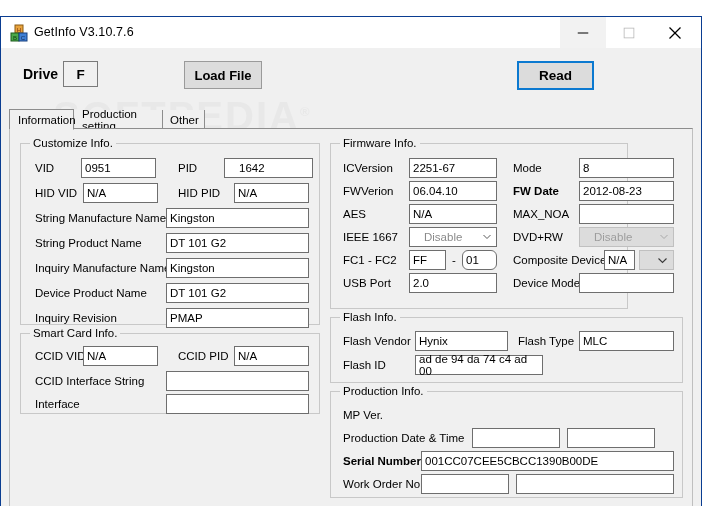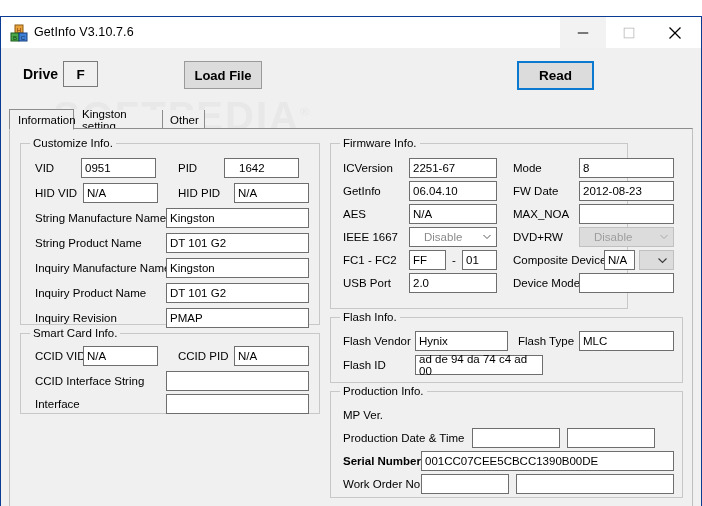--- a/index.html
+++ b/index.html
@@ -112,52 +112,52 @@
   <div class="watermark">
     <span>SOFTPEDIA</span><span class="reg">®</span>
   </div>
 
   <div class="panel-topline"></div>
   <div class="tabstrip">
     <div class="tab active" style="left:0px;width:65px;">
       <span>Information</span>
     </div>
     <div class="tab inactive" style="left:66px;width:88px;">
-      <span>Kingston setting</span>
+      <span>Production setting</span>
     </div>
     <div class="tab inactive" style="left:154px;width:42px;">
       <span>Other</span>
     </div>
   </div>
 
   <div class="tabpanel">
 
     <div class="gb" style="left:10px;top:14px;width:300px;height:182px;">
       <span class="gb-title">Customize Info.</span>
 
       <span class="lbl" style="left:14px;top:18px;">VID</span>
       <div class="fld" style="left:60px;top:14px;width:75px;">0951</div>
       <span class="lbl" style="left:157px;top:18px;">PID</span>
-      <div class="fld" style="left:203px;top:14px;width:75px;padding-left:14px;">1642</div>
+      <div class="fld" style="left:203px;top:14px;width:89px;padding-left:14px;">1642</div>
 
       <span class="lbl" style="left:14px;top:43px;">HID VID</span>
       <div class="fld" style="left:62px;top:39px;width:75px;">N/A</div>
       <span class="lbl" style="left:157px;top:43px;">HID PID</span>
       <div class="fld" style="left:213px;top:39px;width:75px;">N/A</div>
 
       <span class="lbl" style="left:14px;top:68px;">String Manufacture Name</span>
       <div class="fld" style="left:145px;top:64px;width:143px;">Kingston</div>
 
       <span class="lbl" style="left:14px;top:93px;">String Product Name</span>
       <div class="fld" style="left:145px;top:89px;width:143px;">DT 101 G2</div>
 
       <span class="lbl" style="left:14px;top:118px;">Inquiry Manufacture Name</span>
       <div class="fld" style="left:145px;top:114px;width:143px;">Kingston</div>
 
-      <span class="lbl" style="left:14px;top:143px;">Inquiry Product Name</span>
+      <span class="lbl" style="left:14px;top:143px;">Device Product Name</span>
       <div class="fld" style="left:145px;top:139px;width:143px;">DT 101 G2</div>
 
       <span class="lbl" style="left:14px;top:168px;">Inquiry Revision</span>
       <div class="fld" style="left:145px;top:164px;width:143px;">PMAP</div>
     </div>
 
     <div class="gb" style="left:10px;top:204px;width:300px;height:81px;">
       <span class="gb-title">Smart Card Info.</span>
 
       <span class="lbl" style="left:14px;top:16px;">CCID VID</span>
@@ -173,23 +173,23 @@
     </div>
 
     <div class="gb" style="left:320px;top:14px;width:298px;height:166px;">
       <span class="gb-title">Firmware Info.</span>
 
       <span class="lbl" style="left:12px;top:18px;">ICVersion</span>
       <div class="fld" style="left:78px;top:14px;width:88px;">2251-67</div>
       <span class="lbl" style="left:182px;top:18px;">Mode</span>
       <div class="fld" style="left:248px;top:14px;width:95px;">8</div>
 
-      <span class="lbl" style="left:12px;top:41px;">GetInfo</span>
+      <span class="lbl" style="left:12px;top:41px;">FWVerion</span>
       <div class="fld" style="left:78px;top:37px;width:88px;">06.04.10</div>
-      <span class="lbl" style="left:182px;top:41px;">FW Date</span>
+      <span class="lbl" style="left:182px;top:41px;font-weight:bold;">FW Date</span>
       <div class="fld" style="left:248px;top:37px;width:95px;">2012-08-23</div>
 
       <span class="lbl" style="left:12px;top:64px;">AES</span>
       <div class="fld" style="left:78px;top:60px;width:88px;">N/A</div>
       <span class="lbl" style="left:182px;top:64px;">MAX_NOA</span>
       <div class="fld empty" style="left:248px;top:60px;width:95px;"></div>
 
       <span class="lbl" style="left:12px;top:87px;">IEEE 1667</span>
       <div class="dd" style="left:78px;top:83px;width:88px;">
         <span>Disable</span>
@@ -201,21 +201,21 @@
       <div class="dd disabled" style="left:248px;top:83px;width:95px;">
         <span>Disable</span>
         <svg class="arrow" viewBox="0 0 8 8">
             <path d="M0.5 2 L4 5.5 L7.5 2" fill="none" stroke="#a8a8a8" stroke-width="1"></path>
           </svg>
       </div>
 
       <span class="lbl" style="left:12px;top:110px;">FC1 - FC2</span>
       <div class="fld" style="left:78px;top:106px;width:37px;">FF</div>
       <span class="dash" style="left:121px;top:110px;">-</span>
-      <div class="fld" style="left:131px;top:106px;width:35px;">01</div>
+      <div class="fld" style="left:131px;top:106px;width:35px;border-radius:6px;">01</div>
       <span class="lbl" style="left:182px;top:110px;">Composite Device</span>
       <div class="fld" style="left:273px;top:106px;width:31px;">N/A</div>
       <div class="stub-dd" style="left:308px;top:106px;width:35px;">
         <svg class="arrow" viewBox="0 0 9 9">
             <path d="M0.5 2.5 L4.5 6.5 L8.5 2.5" fill="none" stroke="#3a3a3a" stroke-width="1.1"></path>
           </svg>
       </div>
 
       <span class="lbl" style="left:12px;top:133px;">USB Port</span>
       <div class="fld" style="left:78px;top:129px;width:88px;">2.0</div>

